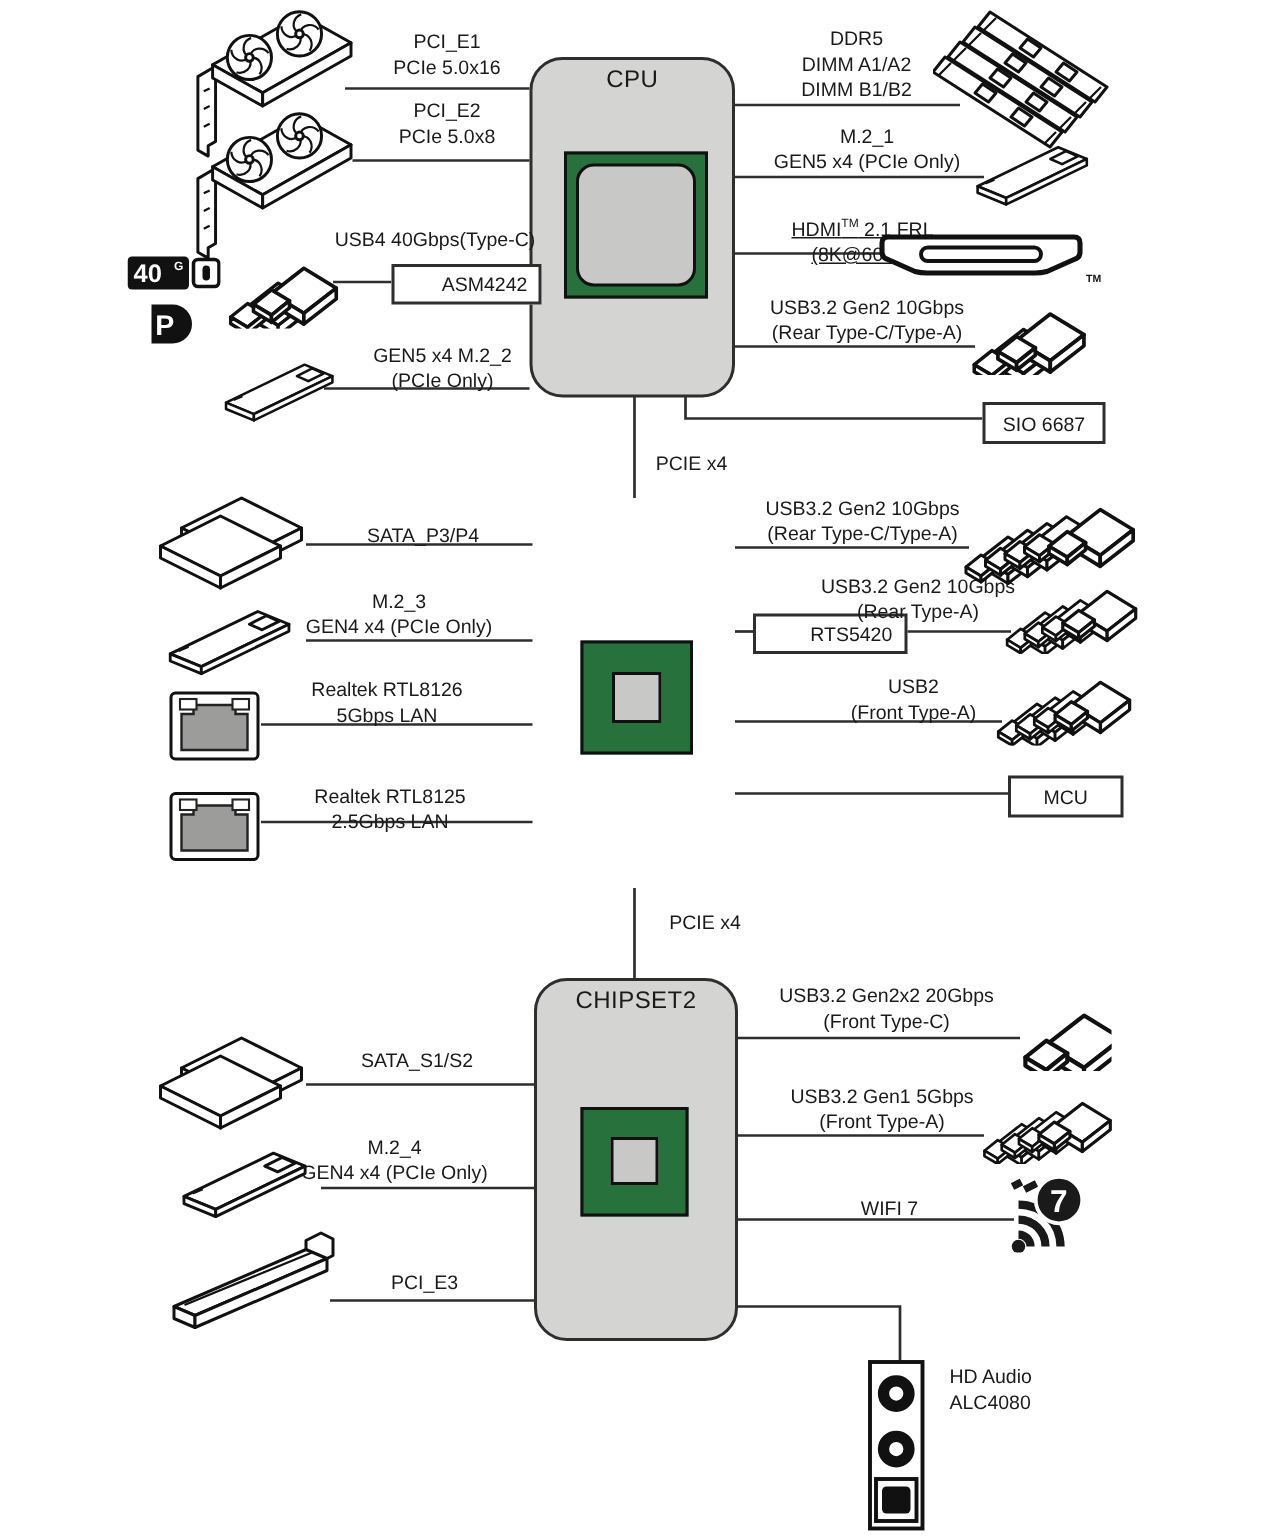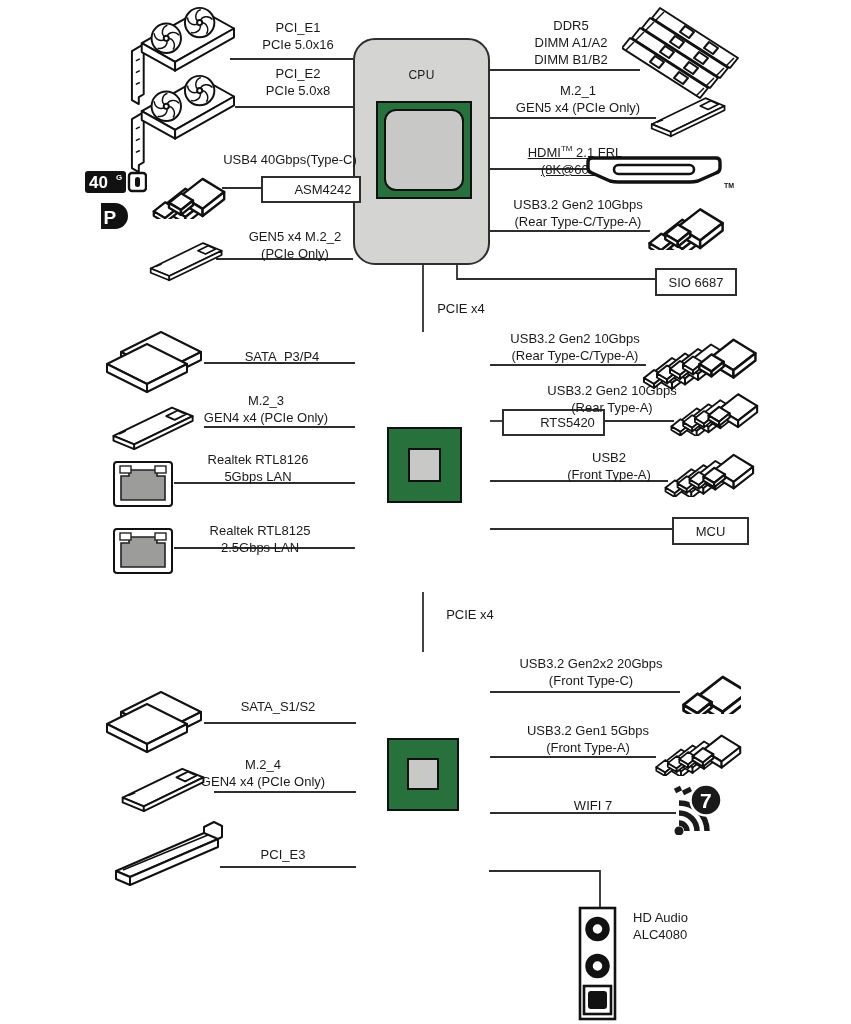--- a/index.html
+++ b/index.html
@@ -6,21 +6,21 @@
   #canvas{position:relative;width:851px;height:1024px;background:#fff;overflow:hidden;
           font-family:"Liberation Sans",sans-serif;color:#1a1a1a;}
   svg{display:block;}
   #wires{position:absolute;left:0;top:0;pointer-events:none;}
   .icon{position:absolute;}
   .lbl{position:absolute;transform:translateX(-50%);text-align:center;
        font-size:13px;line-height:17px;white-space:nowrap;}
   .lbl .ln{display:block;}
   .lbl sup{font-size:8px;vertical-align:6px;}
   .bigbox{position:absolute;background:#d4d4d2;border:2px solid #2e2e2e;border-radius:22px;}
-  .bigbox .title{display:block;margin-top:28px;text-align:center;font-size:12px;letter-spacing:.3px;}
+  .bigbox .title{display:block;margin-top:5px;text-align:center;font-size:16px;letter-spacing:.3px;}
   .chip{position:absolute;background:#26713c;border:2px solid #111;}
   .chip .die{position:absolute;background:#c8c8c6;border:2px solid #111;}
   .sbox{position:absolute;background:#fff;border:2px solid #2e2e2e;
         display:flex;align-items:center;justify-content:center;font-size:13px;}
   .wire{stroke:#2e2e2e;stroke-width:1.8;fill:none;}
   .oline{fill:#fff;stroke:#111;stroke-width:2;stroke-linejoin:round;}
   .fine{fill:none;stroke:#111;stroke-width:1.5;stroke-linejoin:round;}
 </style>
 </head>
 <body>
@@ -120,20 +120,23 @@
   <span class="title">CPU</span>
 </div>
 <div class="chip" style="left:376px;top:101px;width:92px;height:94px;">
   <div class="die" style="left:6px;top:6px;width:76px;height:78px;border-radius:12px;"></div>
 </div>
 
 <div class="chip" style="left:387px;top:427px;width:71px;height:72px;">
   <div class="die" style="left:19px;top:19px;width:29px;height:30px;"></div>
 </div>
 
+<div class="bigbox" style="left:356px;top:652px;width:132px;height:238px;">
+  <span class="title">CHIPSET2</span>
+</div>
 <div class="chip" style="left:387px;top:738px;width:68px;height:69px;">
   <div class="die" style="left:18px;top:18px;width:28px;height:28px;"></div>
 </div>
 
 <div class="sbox" style="left:261px;top:176px;width:72px;height:23px;padding-left:24px;">
   <span>ASM4242</span>
 </div>
 <div class="sbox" style="left:655px;top:268px;width:78px;height:24px;">
   <span>SIO 6687</span>
 </div>

